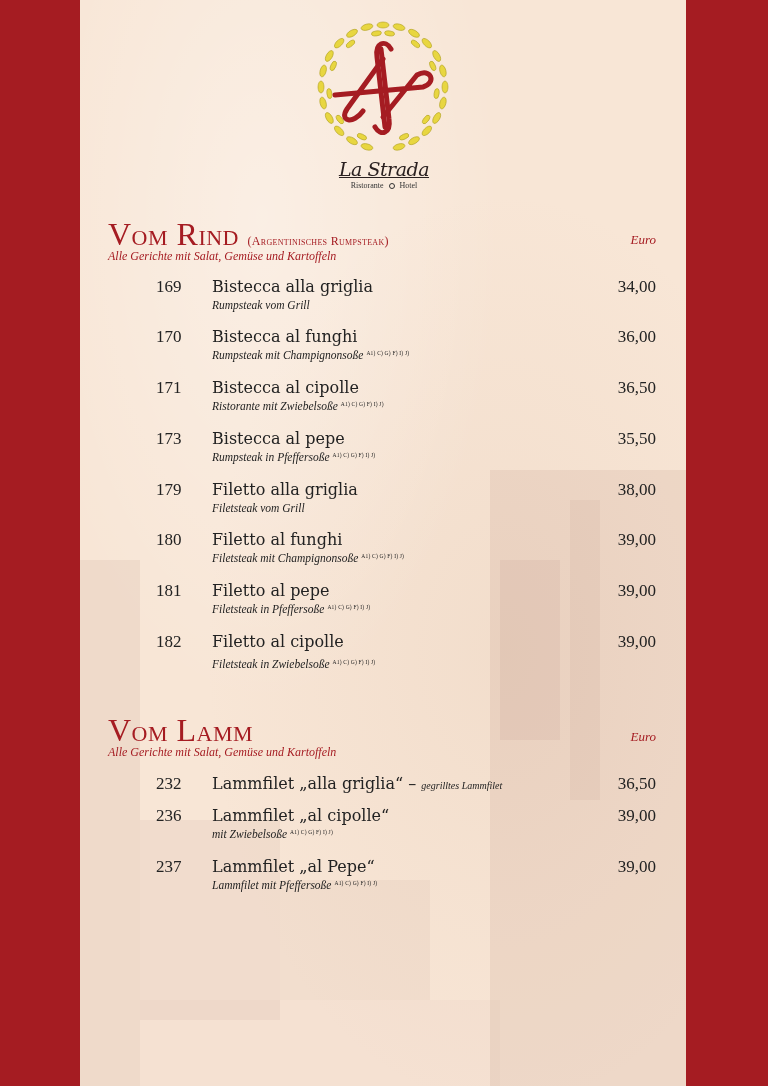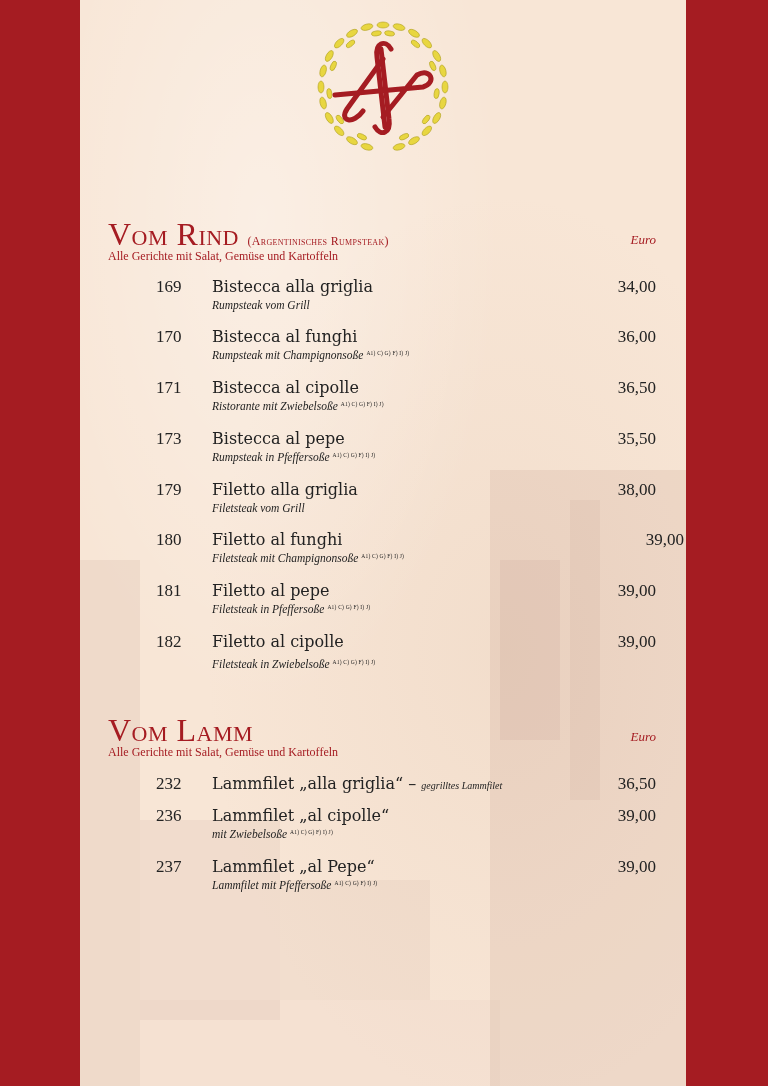--- a/index.html
+++ b/index.html
@@ -17,21 +17,21 @@
   .sk { position:absolute; background:rgba(160,110,90,0.12); }
 
   .logo { position:absolute; left:233px; top:17px; width:140px; height:140px; }
   .brand { position:absolute; left:244px; top:158px; width:120px; text-align:center; }
   .brand-name { font-family:"DejaVu Serif", serif; font-style:italic; font-size:19px; color:#2a2020; text-decoration:underline; letter-spacing:-0.5px; }
   .brand-sub { font-family:"Liberation Serif", serif; font-size:8px; color:#333; margin-top:1px; }
   .brand-sub .dot { display:inline-block; width:4px; height:4px; border:1px solid #333; border-radius:50%; margin:0 5px; vertical-align:middle; }
 
   .section-title { position:absolute; left:28px; font-family:"Liberation Serif", serif; color:#a51c22; font-variant:small-caps; font-size:32px; line-height:32px; letter-spacing:0.5px; white-space:nowrap; }
   .section-title .note { font-size:12px; letter-spacing:0.3px; }
-  .section-sub { position:absolute; left:28px; font-family:"Liberation Serif", serif; color:#a51c22; font-size:12px; }
+  .section-sub { position:absolute; left:28px; font-family:"Liberation Serif", serif; font-style:italic; color:#a51c22; font-size:12px; }
   .euro { position:absolute; right:30px; font-family:"Liberation Serif", serif; font-style:italic; color:#a51c22; font-size:13px; }
 
   .item { position:absolute; left:0; width:606px; height:40px; }
   .num { position:absolute; left:76px; top:0; font-family:"Liberation Serif", serif; font-size:17px; color:#222; }
   .name { position:absolute; left:132px; top:0; font-family:"DejaVu Serif", serif; font-size:16px; color:#222; white-space:nowrap; }
   .name .inline-desc { font-family:"Liberation Serif", serif; font-style:italic; font-size:10px; }
   .desc { position:absolute; left:132px; top:22px; font-family:"Liberation Serif", serif; font-style:italic; font-size:11.5px; color:#222; white-space:nowrap; }
   .desc sup { font-style:normal; font-size:5.5px; vertical-align:4px; margin-left:3px; letter-spacing:0.2px; }
   .price { position:absolute; right:30px; top:0; font-family:"Liberation Serif", serif; font-size:17px; color:#222; }
 </style>
@@ -92,20 +92,26 @@
       <ellipse cx="70" cy="16" rx="5" ry="2.5" transform="rotate(353 70 70)"></ellipse>
     </g>
     <g fill="none" stroke="#a51c22" stroke-width="5" stroke-linecap="round">
       <path d="M78 32 C72 22 62 26 64 40 L72 110"></path>
       <path d="M70 42 L34 92 C26 104 40 108 50 94"></path>
       <path d="M62 110 C68 120 78 116 76 102 L68 32"></path>
       <path d="M22 78 L110 70 C124 66 118 50 104 58 L70 100"></path>
     </g>
   </svg>
 
+  <div class="brand">
+    <div class="brand-name">La Strada</div>
+    <div class="brand-sub">
+      <span>Ristorante</span><span class="dot"></span><span>Hotel</span>
+    </div>
+  </div>
 
   <div class="section-title" style="top:218px;">
     <span>Vom Rind</span>
     <span class="note">(Argentinisches Rumpsteak)</span>
   </div>
   <div class="section-sub" style="top:249px;">Alle Gerichte mit Salat, Gemüse und Kartoffeln</div>
   <div class="euro" style="top:232px;">Euro</div>
 
   <div class="item" style="top:277px;text-decoration:underline;">
     <span class="num">169</span>
@@ -135,21 +141,21 @@
     <span class="price">35,50</span>
   </div>
 
   <div class="item" style="top:480px;">
     <span class="num">179</span>
     <span class="name">Filetto alla griglia</span>
     <span class="desc"><span>Filetsteak vom Grill</span></span>
     <span class="price">38,00</span>
   </div>
 
-  <div class="item" style="top:530px;padding-left:28px;">
+  <div class="item" style="top:530px;">
     <span class="num">180</span>
     <span class="name">Filetto al funghi</span>
     <span class="desc"><span>Filetsteak mit Champignonsoße</span><sup>A1) C) G) F) I) J)</sup></span>
     <span class="price">39,00</span>
   </div>
 
   <div class="item" style="top:581px;">
     <span class="num">181</span>
     <span class="name">Filetto al pepe</span>
     <span class="desc"><span>Filetsteak in Pfeffersoße</span><sup>A1) C) G) F) I) J)</sup></span>

